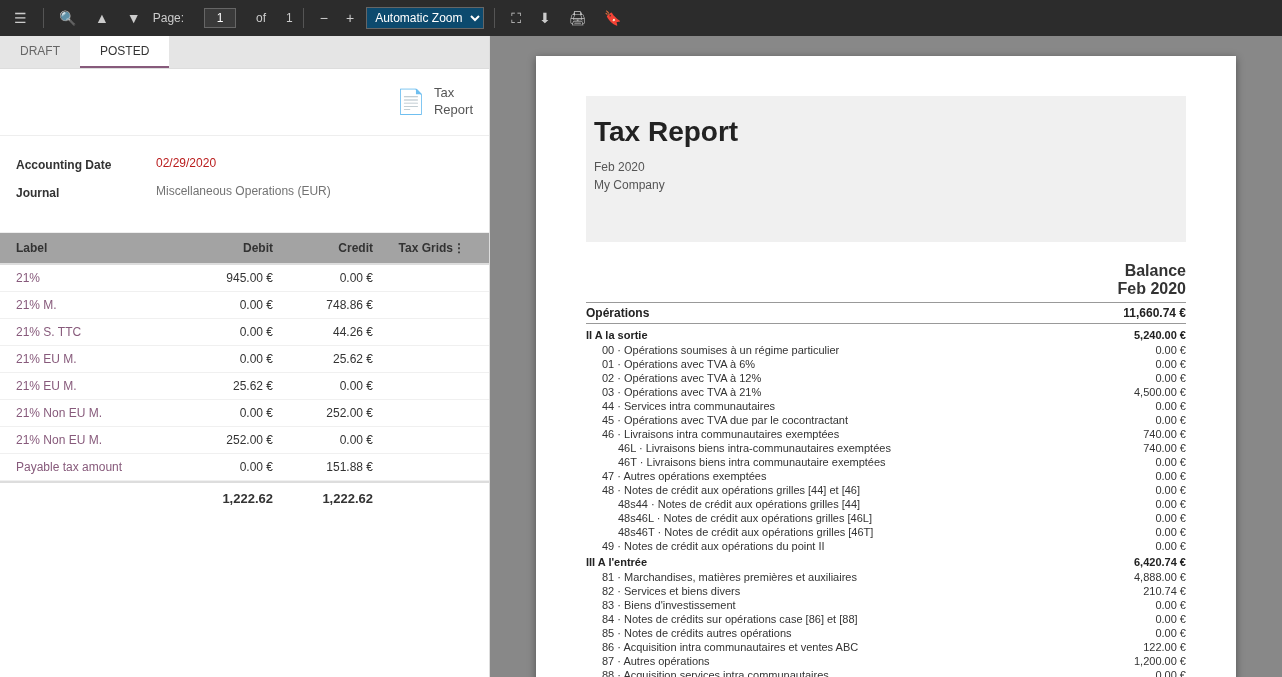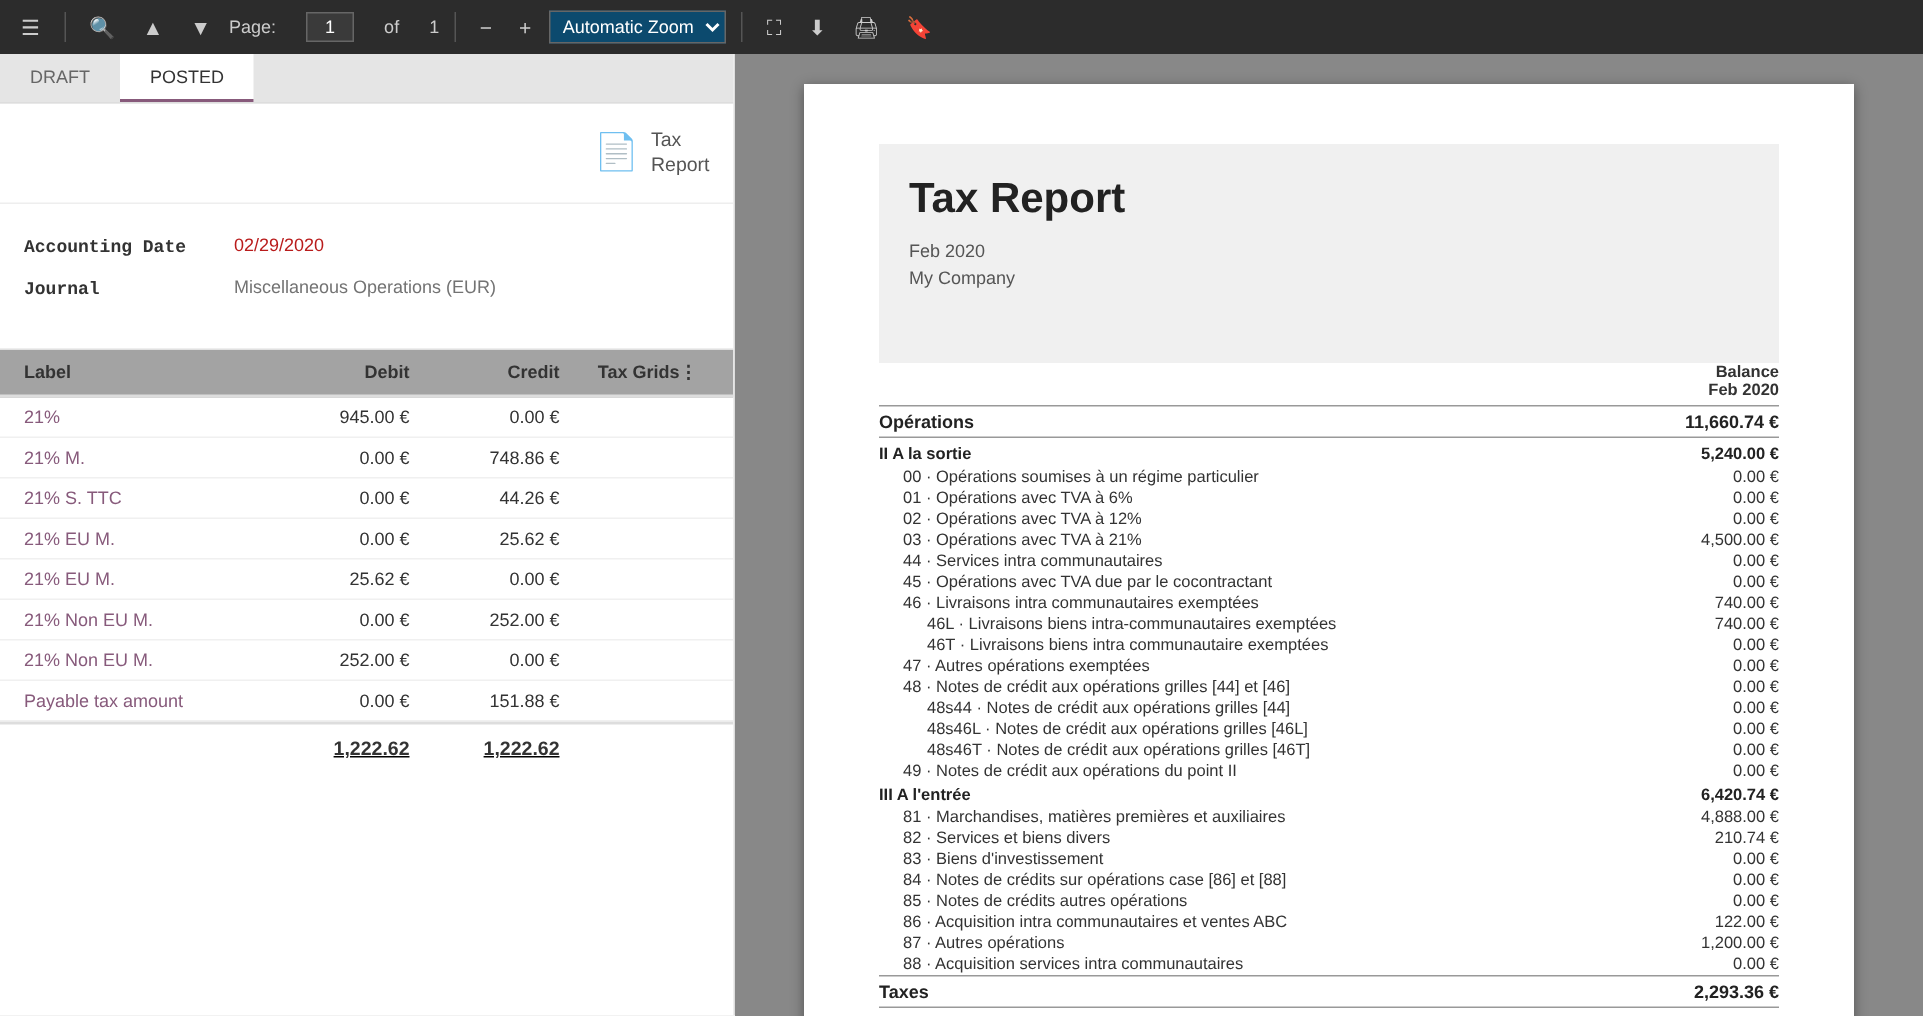--- a/index.html
+++ b/index.html
@@ -118,21 +118,20 @@
       margin-bottom: 12px;
       align-items: flex-start;
     }
     .form-label {
       font-weight: bold;
       font-size: 12px;
       color: #333;
       width: 140px;
       flex-shrink: 0;
       padding-top: 2px;
-      font-family: Liberation Mono, monospace;
     }
     .form-value {
       font-size: 12px;
       color: #b91c1c;
     }
     .form-value.link {
       color: #737373;
       cursor: pointer;
     }
 
@@ -163,21 +162,20 @@
     .table-row .cell { font-size: 12px; color: #333; }
     .table-row .cell.link { color: #875a7b; cursor: pointer; }
     .table-row .cell.right { text-align: right; }
 
     .table-footer {
       display: grid;
       grid-template-columns: 1fr 100px 100px 80px 20px;
       padding: 8px 16px;
       border-top: 2px solid #ddd;
       background: #fff;
-      text-decoration: underline;
     }
     .tf { font-weight: bold; font-size: 13px; color: #333; text-align: right; }
 
     
     .right-panel {
       flex: 1;
       background: #888;
       overflow-y: auto;
       display: flex;
       flex-direction: column;
@@ -206,21 +204,21 @@
       font-size: 12px;
       color: #555;
       margin-bottom: 30px;
     }
     .pdf-header-row {
       display: flex;
       justify-content: flex-end;
       margin-bottom: 4px;
     }
     .pdf-header-col {
-      font-size: 11px;
+      font-size: 16px;
       font-weight: bold;
       color: #333;
       text-align: right;
       width: 120px;
     }
     .pdf-section-title {
       font-size: 12px;
       font-weight: bold;
       color: #222;
       border-top: 1px solid #999;
@@ -384,21 +382,21 @@
         <div class="tf">1,222.62</div>
         <div></div>
         <div></div>
       </div>
     </div>
   </div>
 
   <div class="right-panel">
     <div class="pdf-page">
 
-      <div style="background:#f0f0f0; padding: 20px 20px 20px 20px; ">
+      <div style="background:#f0f0f0; padding: 20px 20px 20px 8px; margin-bottom: 20px;">
         <div class="pdf-title">Tax Report</div>
         <div class="pdf-subtitle">Feb 2020</div>
         <div class="pdf-company">My Company</div>
       </div>
 
       <div class="pdf-header-row">
         <div class="pdf-header-col">
           <div>Balance</div>
           <div>Feb 2020</div>
         </div>

